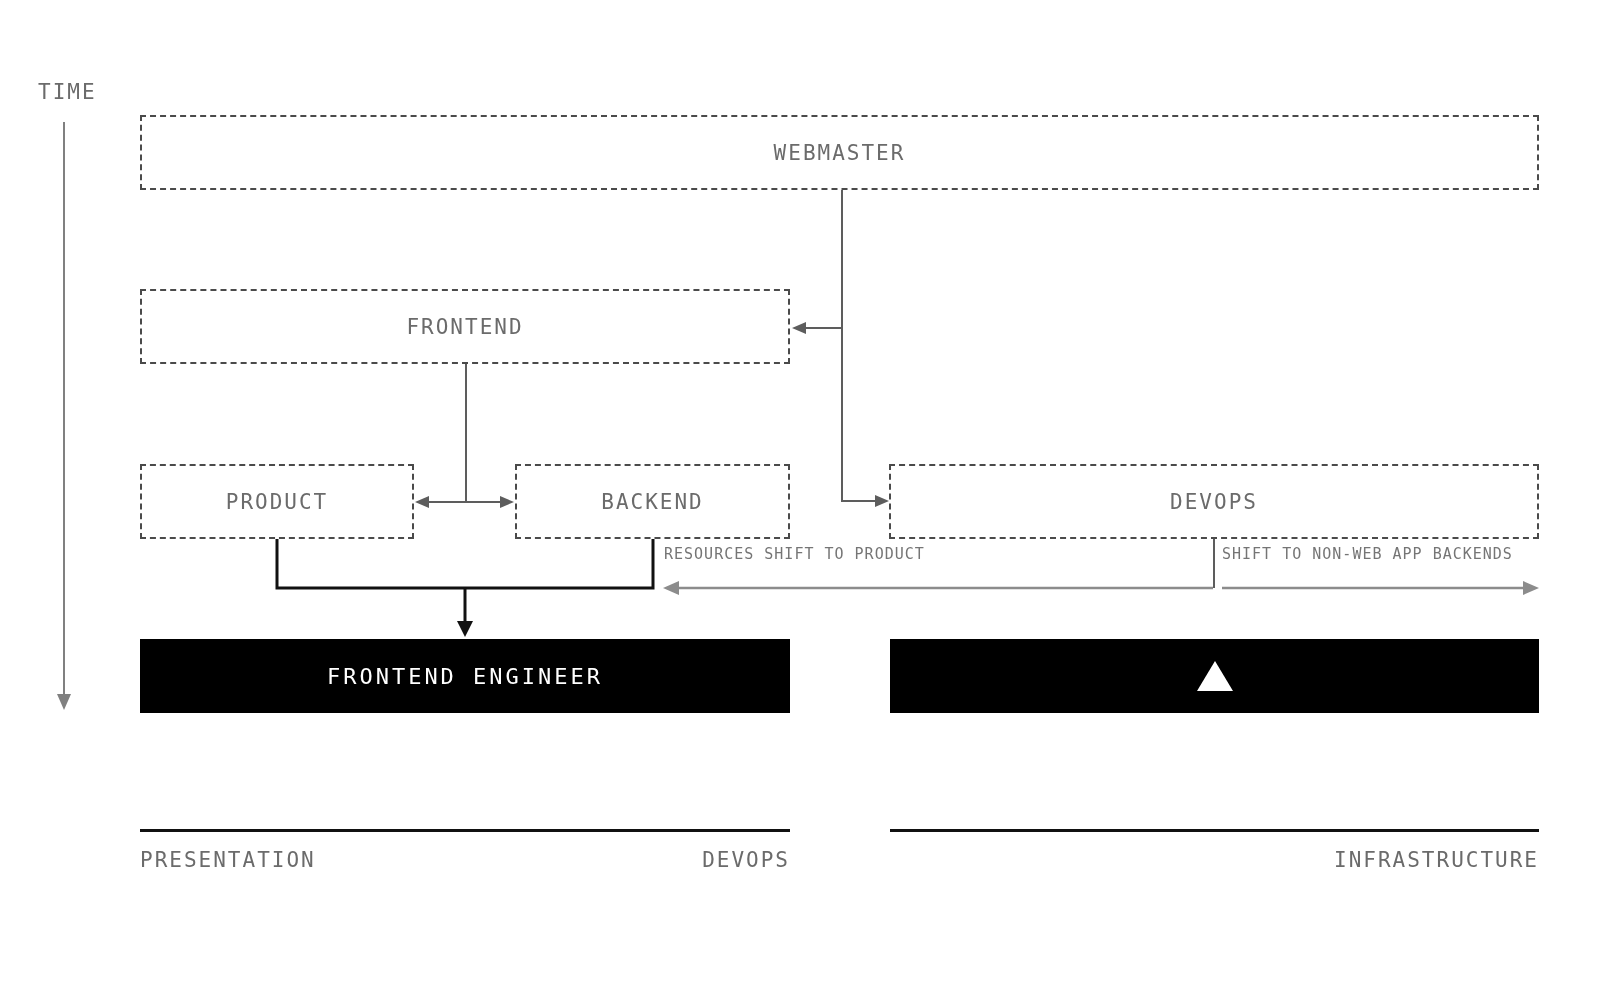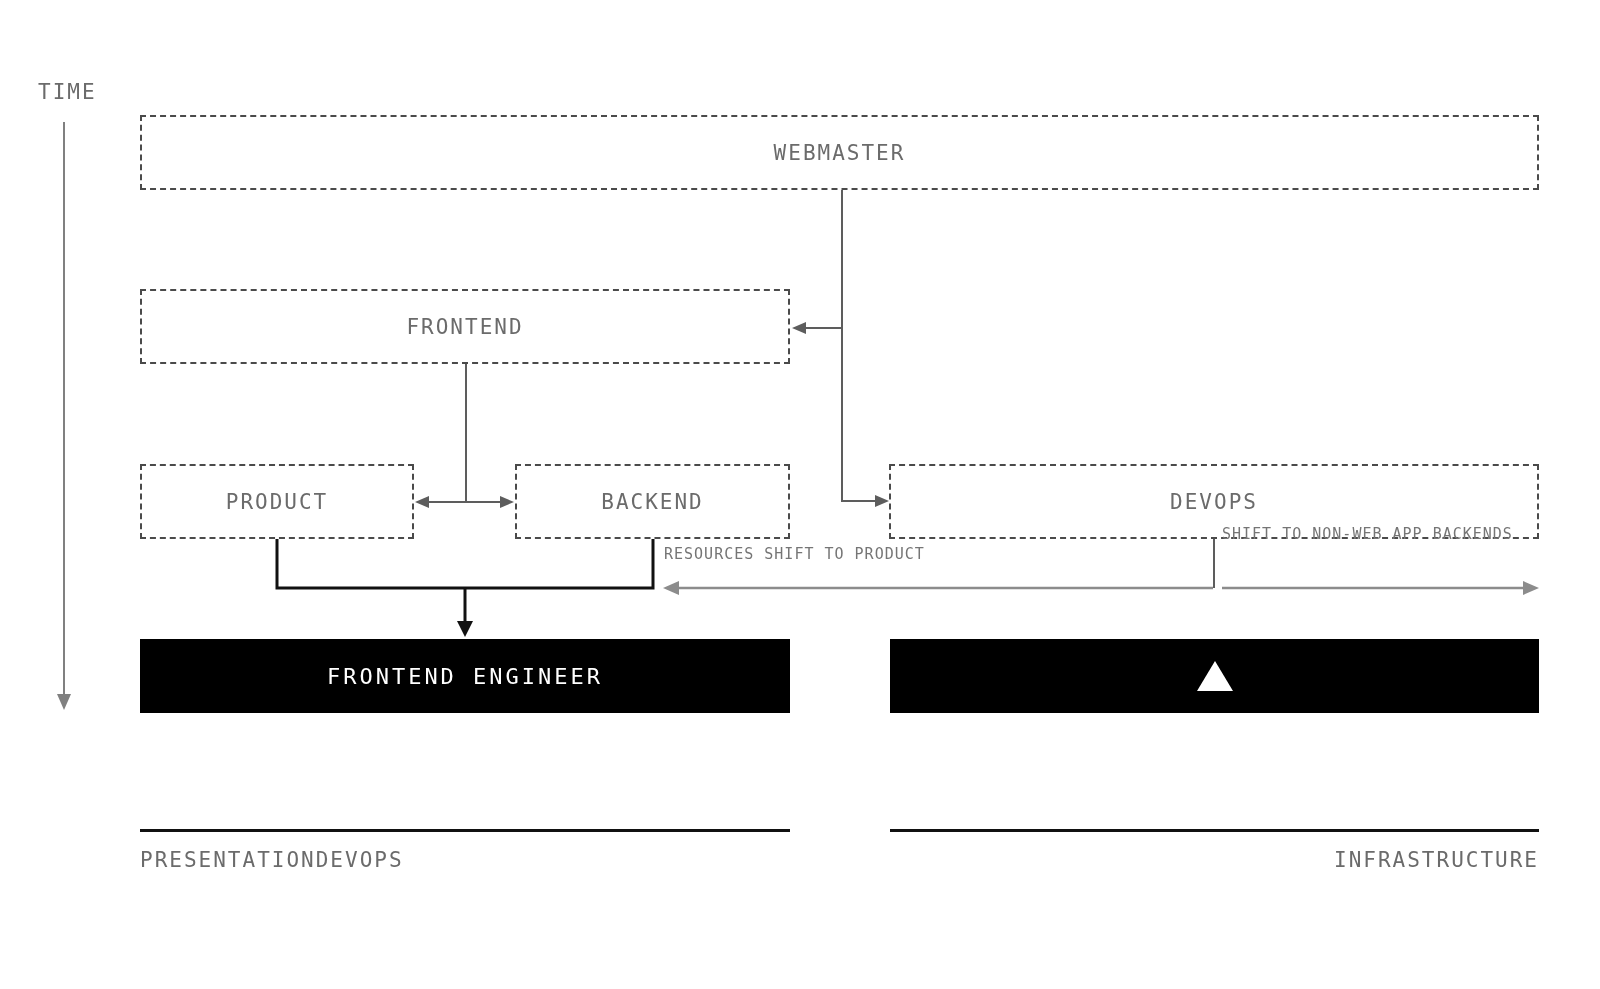--- a/index.html
+++ b/index.html
@@ -43,21 +43,21 @@
     color:var(--solid-box-text);font-size:22px;letter-spacing:3px;
   }
   .time-label{
     color:var(--label-text);font-size:21px;letter-spacing:2px;
   }
   .shift-label{
     color:var(--annotation-text);font-size:15px;letter-spacing:1px;white-space:nowrap;
   }
   .axis-line{border-top:3px solid var(--baseline)}
   .footer-labels{
-    display:flex;justify-content:flex-start;
+    display:flex;justify-content:space-between;
     color:var(--label-text);font-size:21px;letter-spacing:2px;
   }
   .footer-center{
     display:flex;justify-content:flex-end;
     color:var(--label-text);font-size:21px;letter-spacing:2px;
   }
 </style>
 </head>
 <body>
 
@@ -105,21 +105,21 @@
 
   <div class="abs dashed-box" style="left:515px;top:464px;width:275px;height:75px">
     <span>BACKEND</span>
   </div>
 
   <div class="abs dashed-box" style="left:889px;top:464px;width:650px;height:75px">
     <span>DEVOPS</span>
   </div>
 
   <div class="abs shift-label" style="left:664px;top:545px;width:550px">RESOURCES SHIFT TO PRODUCT</div>
-  <div class="abs shift-label" style="left:1222px;top:525px;width:317px">SHIFT TO NON-WEB APP BACKENDS</div>
+  <div class="abs shift-label" style="left:1222px;top:545px;width:317px">SHIFT TO NON-WEB APP BACKENDS</div>
 
   <div class="abs solid-box" style="left:140px;top:639px;width:650px;height:74px">
     <span>FRONTEND ENGINEER</span>
   </div>
 
   <div class="abs solid-box" style="left:890px;top:639px;width:649px;height:74px">
     <svg width="40" height="32" viewBox="0 0 40 32">
       <polygon points="20,1 38,31 2,31" fill="#ffffff"></polygon>
     </svg>
   </div>

